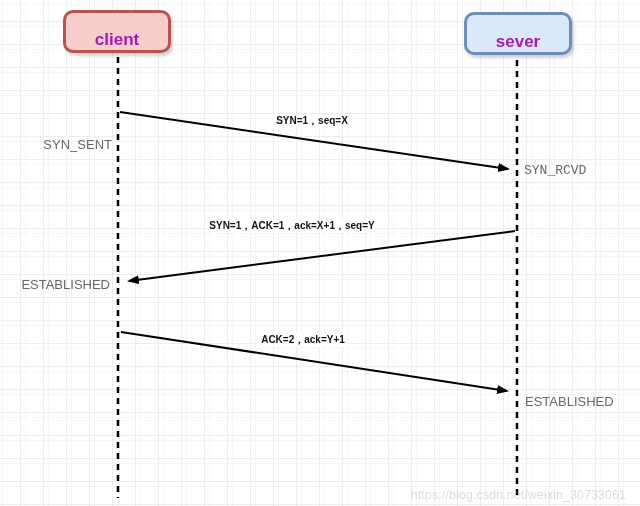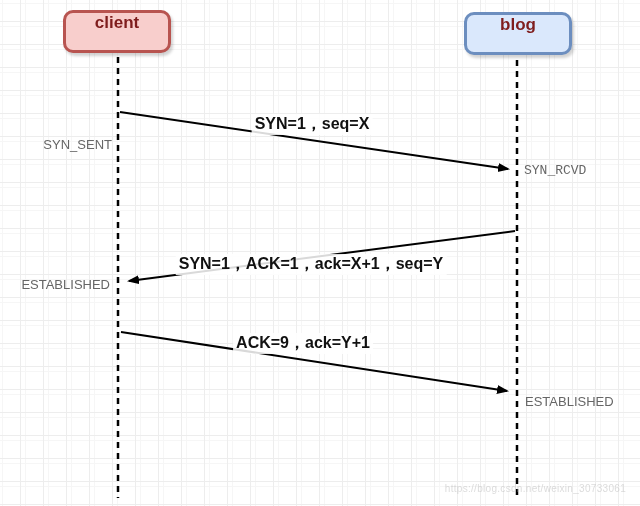--- a/index.html
+++ b/index.html
@@ -19,61 +19,61 @@
     font-family: "Liberation Sans", "DejaVu Sans", sans-serif;
   }
   svg.layer { position: absolute; left: 0; top: 0; }
 
   .actor {
     position: absolute;
     width: 108px;
     height: 43px;
     border-radius: 10px;
     display: flex;
-    align-items: flex-start;
+    align-items: flex-end;
     justify-content: center;
     font-size: 17px;
     font-weight: 700;
-    color: #7f1d1d;
+    color: #a21caf;
     box-shadow: 2px 3px 3px rgba(0,0,0,0.18);
     box-sizing: border-box;
   }
   .actor.client { left: 63px; top: 10px; background: #f8cecc; border: 3px solid #b85450; }
   .actor.server { left: 464px; top: 12px; background: #dae8fc; border: 3px solid #6c8ebf; }
 
   .state {
     position: absolute;
     font-size: 13px;
     color: #666666;
     white-space: nowrap;
   }
   .state.syn-sent    { right: 528px; top: 105px; margin-top: 32px; }
   .state.syn-rcvd    { left: 524px; top: 163px; font-family: Liberation Mono, monospace; }
   .state.est-client  { right: 530px; top: 277px; }
   .state.est-server  { left: 525px; top: 394px; }
 
   .msg-label {
     position: absolute;
     transform: translateX(-50%);
-    font-size: 16px;
+    font-size: 10px;
     font-weight: 700;
     color: #111111;
     white-space: nowrap;
     background: rgba(255,255,255,0.85);
     padding: 0 3px;
   }
   .msg-label.m1 { left: 312px; top: 114px; }
-  .msg-label.m2 { left: 311px; top: 219px; margin-top: 35px; }
+  .msg-label.m2 { left: 292px; top: 219px; }
   .msg-label.m3 { left: 303px; top: 333px; }
 
   .watermark {
     position: absolute;
     right: 14px;
-    bottom: 12px;
-    font-size: 10px;
+    bottom: 4px;
+    font-size: 12px;
     color: #b9b9b9;
     opacity: 0.5;
     white-space: nowrap;
     letter-spacing: 0.3px;
   }
 </style>
 </head>
 <body>
 
 <div class="canvas">
@@ -90,27 +90,27 @@
 
     <line x1="120" y1="112" x2="508" y2="169" stroke="#000000" stroke-width="2" marker-end="url(#arrowhead)"></line>
     <line x1="515" y1="231" x2="129" y2="281" stroke="#000000" stroke-width="2" marker-end="url(#arrowhead)"></line>
     <line x1="121" y1="332" x2="507" y2="391" stroke="#000000" stroke-width="2" marker-end="url(#arrowhead)"></line>
   </svg>
 
   <div class="actor client">
     <span>client</span>
   </div>
   <div class="actor server">
-    <span>blog</span>
+    <span>sever</span>
   </div>
 
   <div class="state syn-sent">SYN_SENT</div>
   <div class="state syn-rcvd">SYN_RCVD</div>
   <div class="state est-client">ESTABLISHED</div>
   <div class="state est-server">ESTABLISHED</div>
 
   <div class="msg-label m1">SYN=1，seq=X</div>
   <div class="msg-label m2">SYN=1，ACK=1，ack=X+1，seq=Y</div>
-  <div class="msg-label m3">ACK=9，ack=Y+1</div>
+  <div class="msg-label m3">ACK=2，ack=Y+1</div>
 
   <div class="watermark">https://blog.csdn.net/weixin_30733061</div>
 
 </div>
 
 </body></html>

